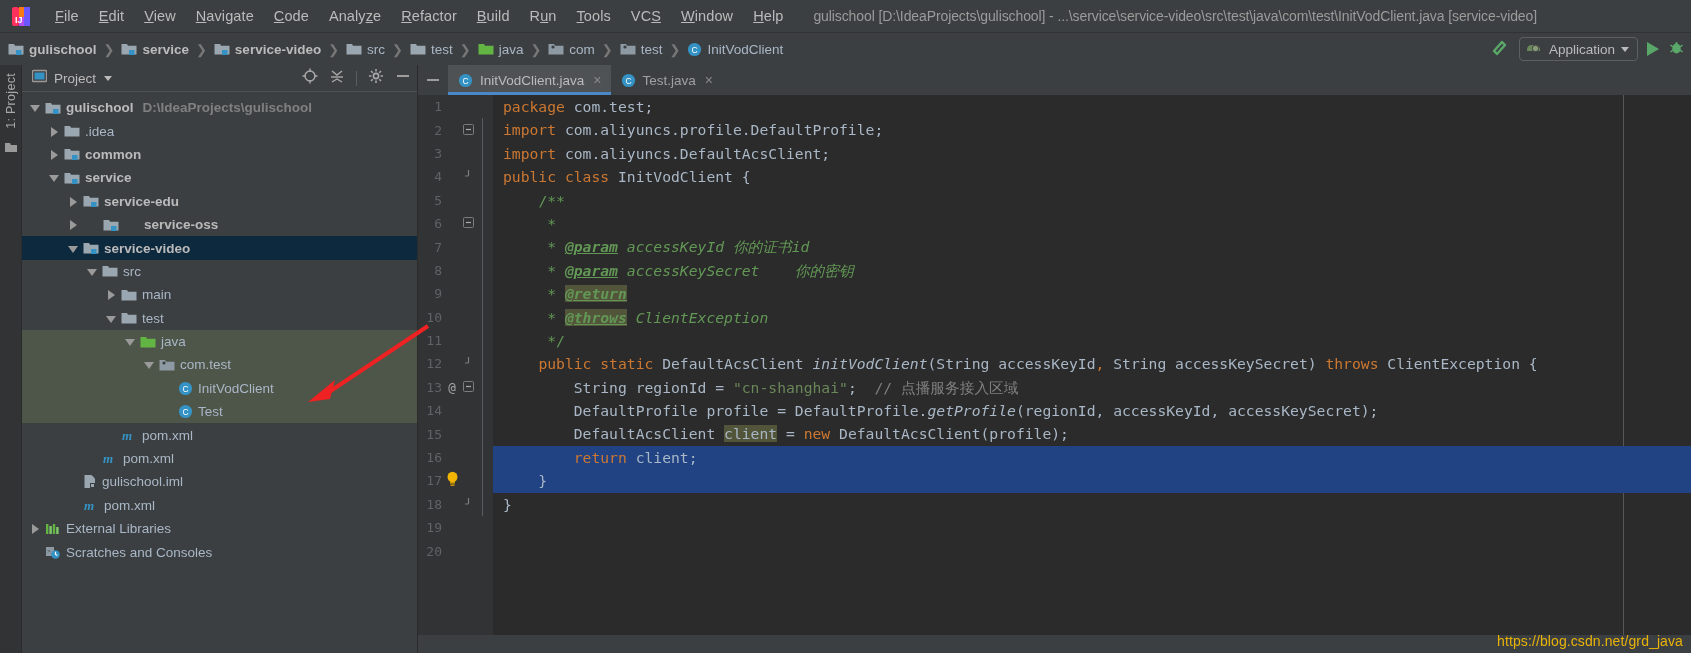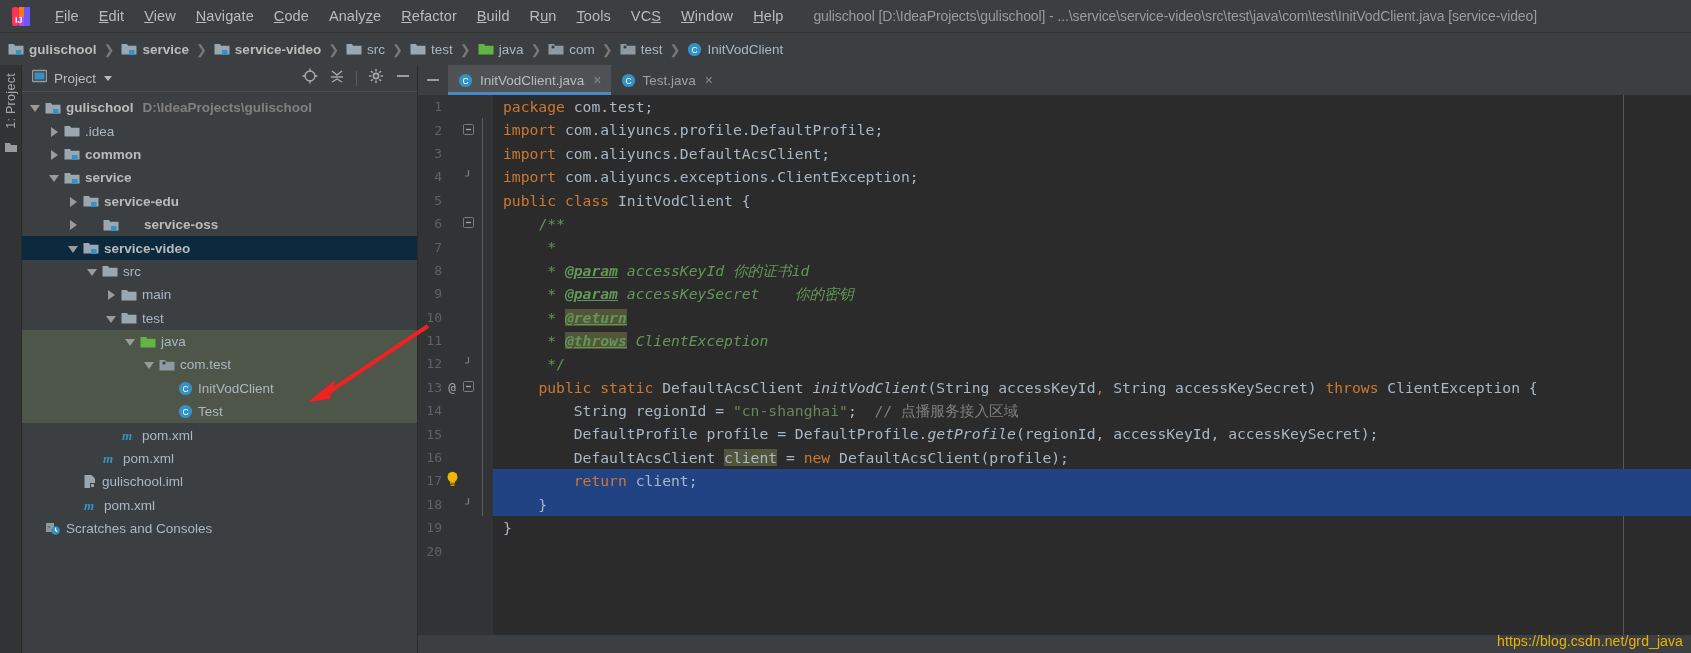--- a/index.html
+++ b/index.html
@@ -264,20 +264,44 @@
         <div class="crumb">
           <span style="display: inline-flex; align-items: center; flex: 0 0 auto;">
             <svg width="15" height="15" viewBox="0 0 15 15">
               <circle cx="7.5" cy="7.5" r="6.6" fill="#3592c4"></circle>
               <text x="7.5" y="11" font-family="Liberation Sans" font-size="8.5" fill="#ffffff" text-anchor="middle">C</text>
             </svg>
           </span>
           <span class="ctext">InitVodClient</span>
         </div>
       </div>
+    <div class="nav-right">
+      <span>
+        <svg width="20" height="20" viewBox="0 0 20 20">
+          <path d="M4 14 L12 5 L15 8 L7 17 Z" fill="none" stroke="#59a869" stroke-width="2.4" stroke-linejoin="round"></path>
+        </svg>
+      </span>
+      <div class="runcfg">
+        <span>
+          <svg width="17" height="15" viewBox="0 0 17 15">
+            <path d="M1 10 Q1 5 6 5 L11 5 L14 8 L14 11 L1 11 Z" fill="#6a8759"></path>
+            <circle cx="9.5" cy="8.5" r="3.2" fill="#8a9a7a" stroke="#3c3f41" stroke-width="1"></circle>
+          </svg>
+        </span>
+        <span>Application</span>
+        <span class="tri-down"></span>
+      </div>
+      <span class="play-tri"></span>
+      <span>
+        <svg width="17" height="17" viewBox="0 0 17 17">
+          <ellipse cx="8.5" cy="9.5" rx="4.2" ry="5" fill="#59a869"></ellipse>
+          <path d="M2.5 6 L5 8 M14.5 6 L12 8 M2.5 13 L5 11 M14.5 13 L12 11 M8.5 3 L8.5 5" stroke="#59a869" stroke-width="1.6" fill="none"></path>
+        </svg>
+      </span>
+    </div>
   </div>
 
   <div class="body-row">
 
     <div class="toolstrip">
       <div class="vstrip-label">1: Project</div>
       <div class="vstrip-icon">
         <svg width="14" height="12" viewBox="0 0 14 12">
           <path d="M1 3 L1 11 L13 11 L13 4 L7 4 L6 2 L1 2 Z" fill="#9a9a9a"></path>
         </svg>
@@ -491,20 +515,32 @@
           <div class="trow" style="padding-left: 46px;">
             <span class="tw"></span>
             <span style="display: inline-flex; align-items: center; flex: 0 0 auto;">
               <svg width="16" height="15" viewBox="0 0 16 15">
                 <text x="1" y="12" font-family="Liberation Serif" font-size="13" font-style="italic" font-weight="bold" fill="#3592c4">m</text>
               </svg>
             </span>
             <span class="tlabel">pom.xml</span>
           </div>
           <div class="trow" style="padding-left: 8px;">
+            <span class="tw r"></span>
+            <span style="display: inline-flex; align-items: center; flex: 0 0 auto;">
+              <svg width="16" height="14" viewBox="0 0 16 14">
+                <rect x="1" y="2" width="2.4" height="10" fill="#62b543"></rect>
+                <rect x="4.4" y="4" width="2.4" height="8" fill="#7fc96a"></rect>
+                <rect x="7.8" y="2" width="2.4" height="10" fill="#62b543"></rect>
+                <rect x="11.2" y="5" width="2.4" height="7" fill="#7fc96a"></rect>
+              </svg>
+            </span>
+            <span class="tlabel">External Libraries</span>
+          </div>
+          <div class="trow" style="padding-left: 8px;">
             <span class="tw"></span>
             <span style="display: inline-flex; align-items: center; flex: 0 0 auto;">
               <svg width="16" height="15" viewBox="0 0 16 15">
                 <path d="M1 2 L9 2 L9 11 L1 11 Z" fill="#8d9aa3"></path>
                 <text x="2" y="8" font-family="Liberation Mono" font-size="6" fill="#3c3f41">&gt;_</text>
                 <circle cx="10.5" cy="9.5" r="4.3" fill="#3592c4"></circle>
                 <path d="M10.5 6.8 L10.5 9.5 L12.4 10.6" stroke="#ffffff" stroke-width="1.2" fill="none"></path>
               </svg>
             </span>
             <span class="tlabel">Scratches and Consoles</span>
@@ -666,21 +702,20 @@
               <span class="gfold"></span>
             </div>
             <div class="fold-line" style="left: 64px; top: 23px; height: 397.8px; bottom: auto;"></div>
           </div>
         <div class="code-scroll" id="code-scroll">
           <div class="margin-guide" style="left:1130px"></div>
           <div id="code-lines">
               <div class="cline"><span class="kw">package</span> com.test;</div>
               <div class="cline"><span class="kw">import</span> com.aliyuncs.profile.DefaultProfile;</div>
               <div class="cline"><span class="kw">import</span> com.aliyuncs.DefaultAcsClient;</div>
-              <div class="cline"><span class="kw">import</span> com.aliyuncs.exceptions.ClientException;</div>
               <div class="cline"><span class="kw">public class</span> <span class="cls">InitVodClient</span> {</div>
               <div class="cline">    <span class="jdoc">/**</span></div>
               <div class="cline">     <span class="jdoc">*</span></div>
               <div class="cline">     <span class="jdoc">* </span><span class="jdoc-tag">@param</span><span class="jdoc-i"> accessKeyId 你的证书id</span></div>
               <div class="cline">     <span class="jdoc">* </span><span class="jdoc-tag">@param</span><span class="jdoc-i"> accessKeySecret    你的密钥</span></div>
               <div class="cline">     <span class="jdoc">* </span><span class="jdoc-tag hlbg">@return</span></div>
               <div class="cline">     <span class="jdoc">* </span><span class="jdoc-tag hlbg">@throws</span><span class="jdoc-i"> ClientException</span></div>
               <div class="cline">     <span class="jdoc">*/</span></div>
               <div class="cline">    <span class="kw">public static</span> <span class="typ">DefaultAcsClient</span> <span class="mthi">initVodClient</span>(<span class="typ">String</span> accessKeyId<span class="kw">,</span> <span class="typ">String</span> accessKeySecret) <span class="kw">throws</span> <span class="typ">ClientException</span> {</div>
               <div class="cline">        <span class="typ">String</span> regionId = <span class="str">"cn-shanghai"</span>;  <span class="cmt">// 点播服务接入区域</span></div>

